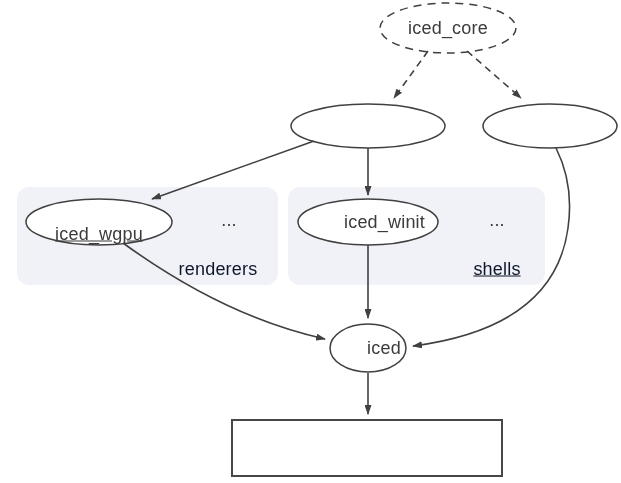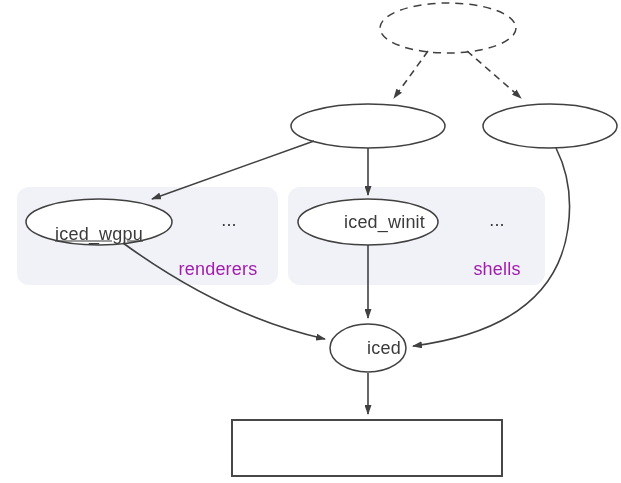--- a/index.html
+++ b/index.html
@@ -18,21 +18,21 @@
   .node-shape.dashed { stroke-dasharray: 8 6; }
   .app-rect { fill: #ffffff; stroke: #474747; stroke-width: 2px; }
   .lbl {
     position: absolute;
     transform: translate(-50%, -50%);
     white-space: nowrap;
     font-size: 18px;
     color: #3b3b3b;
     letter-spacing: 0.2px;
   }
-  .lbl.group-label { color: #a21caf; }
+  .lbl.group-label { color: #0f172a; }
 </style>
 </head>
 <body>
 
 <div class="canvas">
 
   <svg width="621" height="483" viewBox="0 0 621 483">
     <defs>
       <marker id="arrow" markerWidth="10" markerHeight="7" refX="9" refY="3.5" orient="auto" markerUnits="userSpaceOnUse">
         <path d="M0,0 L10,3.5 L0,7 Z" fill="#404040"></path>
@@ -53,22 +53,23 @@
     <path class="edge dashed" d="M428,51 L394,98" marker-end="url(#arrow)"></path>
     <path class="edge dashed" d="M467,51 L521,98" marker-end="url(#arrow)"></path>
     <path class="edge" d="M314,141 L152,199" marker-end="url(#arrow)"></path>
     <path class="edge" d="M368,148 L368,195" marker-end="url(#arrow)"></path>
     <path class="edge" d="M123,243 Q225,317 325,339" marker-end="url(#arrow)"></path>
     <path class="edge" d="M368,245 L368,318" marker-end="url(#arrow)"></path>
     <path class="edge" d="M556,148 C568,172 572,200 568,228 C562,272 535,330 413,346" marker-end="url(#arrow)"></path>
     <path class="edge" d="M368,373 L368,414" marker-end="url(#arrow)"></path>
   </svg>
 
+  <div class="lbl" style="left:448px; top:28px;">iced_core</div>
   <div class="lbl" style="left:99px; top:234px;text-decoration:underline;">iced_wgpu</div>
   <div class="lbl" style="left:368px; top:222px;padding-left:33px;">iced_winit</div>
   <div class="lbl" style="left:384px; top:348px;">iced</div>
 
   <div class="lbl" style="left:229px; top:220px;">...</div>
   <div class="lbl" style="left:497px; top:220px;">...</div>
   <div class="lbl group-label" style="left:218px; top:269px;">renderers</div>
-  <div class="lbl group-label" style="left:497px; top:269px;">shells</div>
+  <div class="lbl group-label" style="left:497px; top:269px;text-decoration:underline;">shells</div>
 
 </div>
 
 </body></html>

